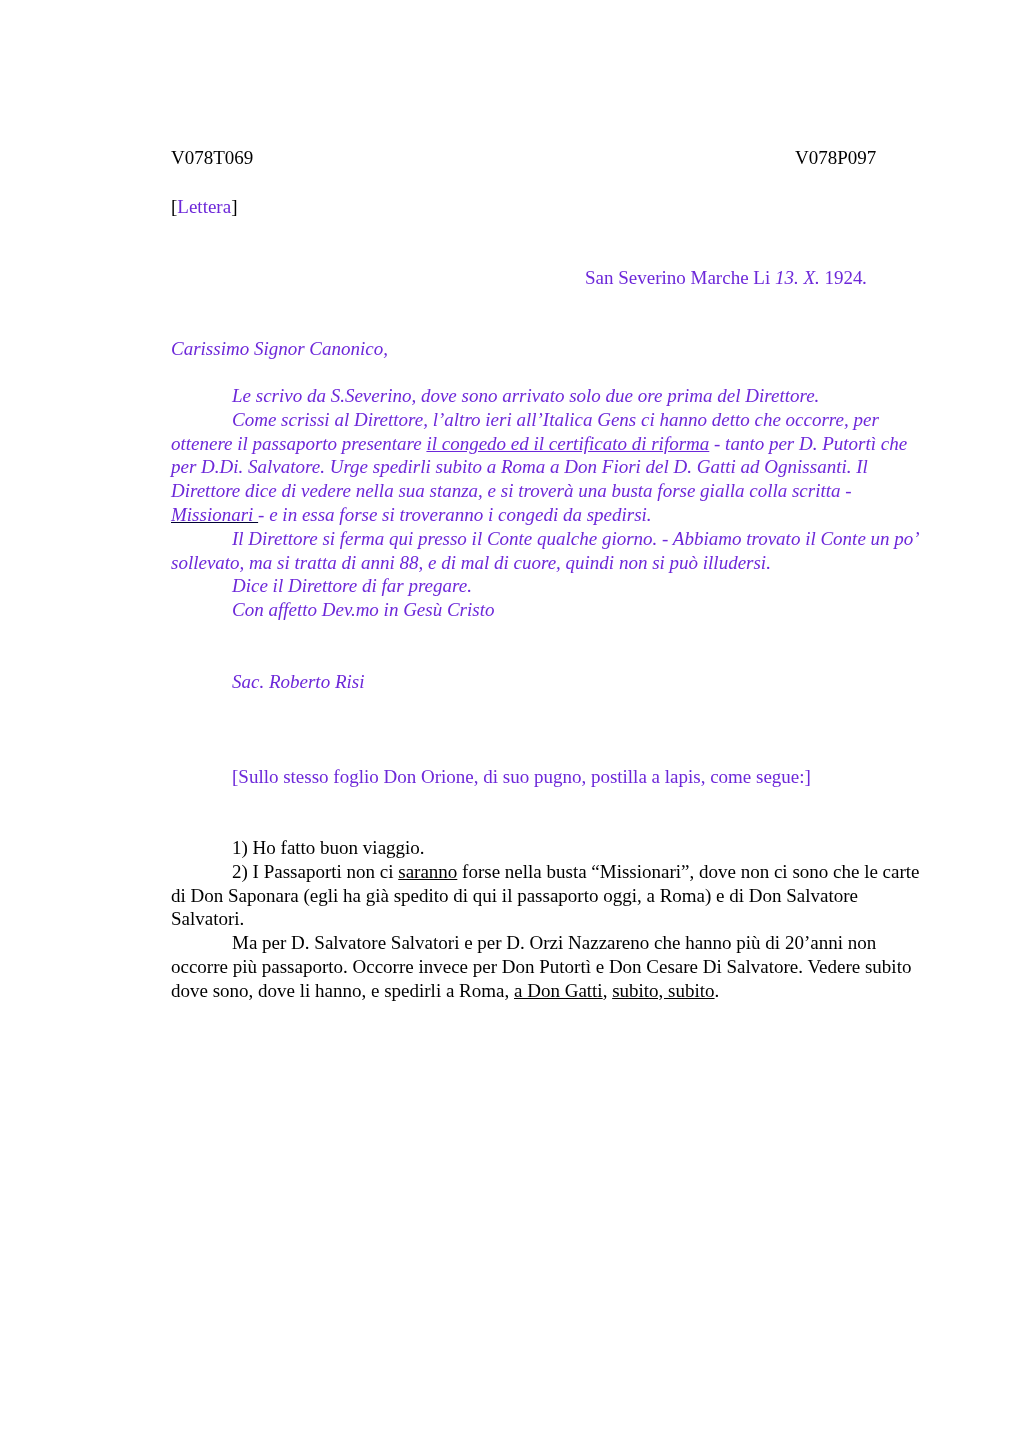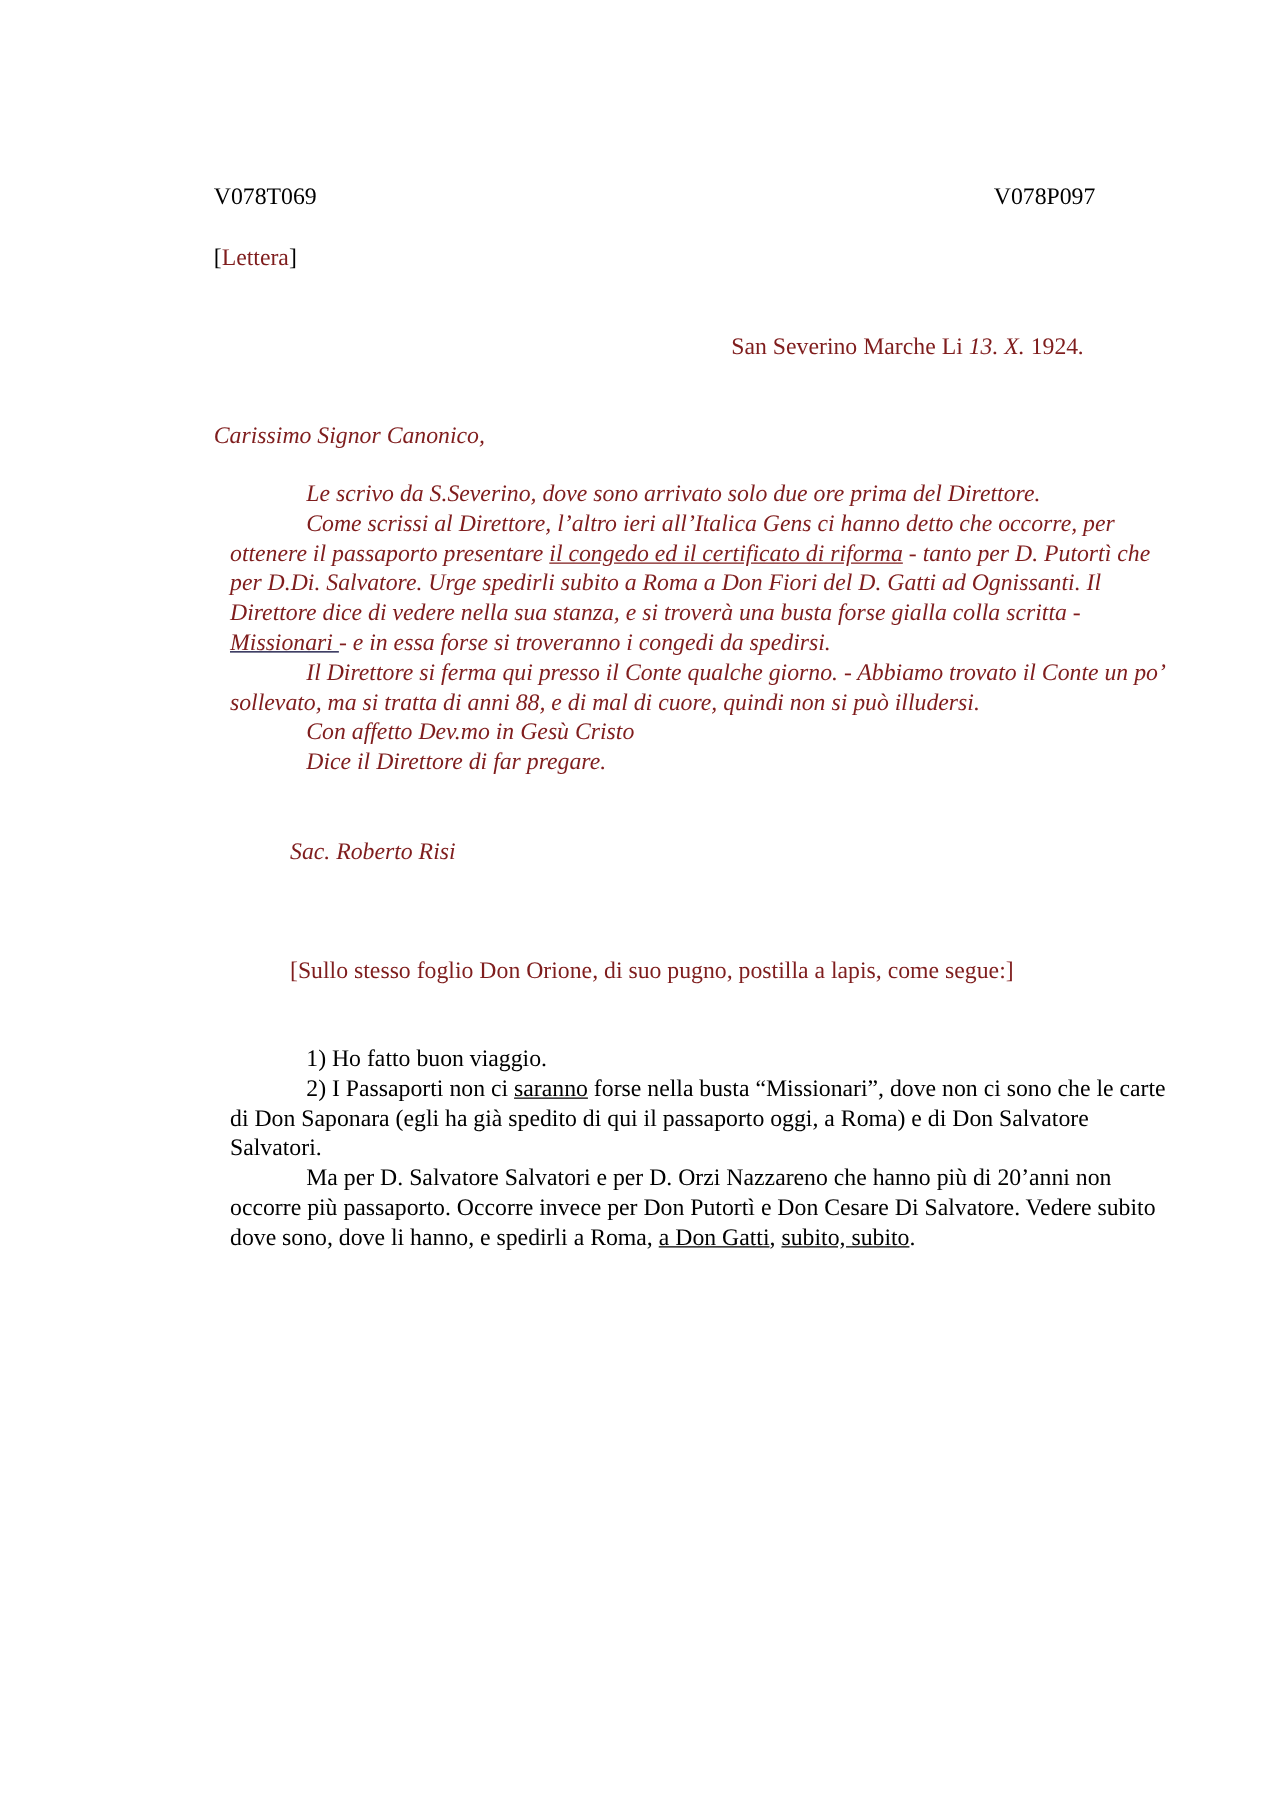--- a/index.html
+++ b/index.html
@@ -1,25 +1,25 @@
 <!DOCTYPE html>
 <html><head>
 <meta charset="utf-8">
 <style>
   html, body { margin: 0; padding: 0; background: #ffffff; }
   body {
     width: 1024px; height: 1450px; position: relative; overflow: hidden;
     font-family: "Liberation Serif", serif; font-size: 19px; color: #000;
   }
   .abs { position: absolute; white-space: nowrap; line-height: 24px; }
-  .blue { color: #7f1d1d; }
+  .blue { color: #6d28d9; }
   .it { font-style: italic; }
   .ul { text-decoration: underline; }
   .ul-dark { text-decoration: underline; text-decoration-color: #000033; }
-  .para { position: absolute; left: 171px; width: 760px; line-height: 23.8px; margin-left: 13px; }
+  .para { position: absolute; left: 171px; width: 760px; line-height: 23.8px; }
   .para p { margin: 0; }
   .ind { text-indent: 61px; }
 </style>
 </head>
 <body>
 
 <div class="abs" style="left:171px; top:146px;">V078T069</div>
 <div class="abs" style="left:757px; top:146px;margin-left:38px;">V078P097</div>
 
 <div class="abs" style="left:171px; top:195px;">
@@ -29,22 +29,22 @@
 <div class="abs blue" style="left:585px; top:266px;">
   <span>San Severino Marche Li </span><span class="it">13. X.</span><span> 1924</span><span class="it">.</span>
 </div>
 
 <div class="abs blue it" style="left:171px; top:337px;">Carissimo Signor Canonico,</div>
 
 <div class="para blue it" style="top:384px;">
   <p class="ind">Le scrivo da S.Severino, dove sono arrivato solo due ore prima del Direttore.</p>
   <p class="ind"><span>Come scrissi al Direttore, l’altro ieri all’Italica Gens ci hanno detto che occorre, per ottenere il passaporto presentare </span><span class="ul">il congedo ed il certificato di riforma</span><span> - tanto per D. Putortì che per D.Di. Salvatore. Urge spedirli subito a Roma a Don Fiori del D. Gatti ad Ognissanti. Il Direttore dice di vedere nella sua stanza, e si troverà una busta forse gialla colla scritta - </span><span class="ul-dark">Missionari </span><span>- e in essa forse si troveranno i congedi da spedirsi.</span></p>
   <p class="ind">Il Direttore si ferma qui presso il Conte qualche giorno. - Abbiamo trovato il Conte un po’ sollevato, ma si tratta di anni 88, e di mal di cuore, quindi non si può illudersi.</p>
+  <p class="ind">Dice il Direttore di far pregare.</p>
   <p class="ind">Con affetto Dev.mo in Gesù Cristo</p>
-  <p class="ind">Dice il Direttore di far pregare.</p>
 </div>
 
 <div class="abs blue it" style="left:232px; top:670px;">Sac. Roberto Risi</div>
 
 <div class="abs blue" style="left:232px; top:765px;">[Sullo stesso foglio Don Orione, di suo pugno, postilla a lapis, come segue:]</div>
 
 <div class="para" style="top:836px;">
   <p class="ind">1) Ho fatto buon viaggio.</p>
   <p class="ind"><span>2) I Passaporti non ci </span><span class="ul">saranno</span><span> forse nella busta “Missionari”, dove non ci sono che le carte di Don Saponara (egli ha già spedito di qui il passaporto oggi, a Roma) e di Don Salvatore Salvatori.</span></p>
   <p class="ind"><span>Ma per D. Salvatore Salvatori e per D. Orzi Nazzareno che hanno più di 20’anni non occorre più passaporto. Occorre invece per Don Putortì e Don Cesare Di Salvatore. Vedere subito dove sono, dove li hanno, e spedirli a Roma, </span><span class="ul">a Don Gatti</span><span>, </span><span class="ul">subito, subito</span><span>.</span></p>

